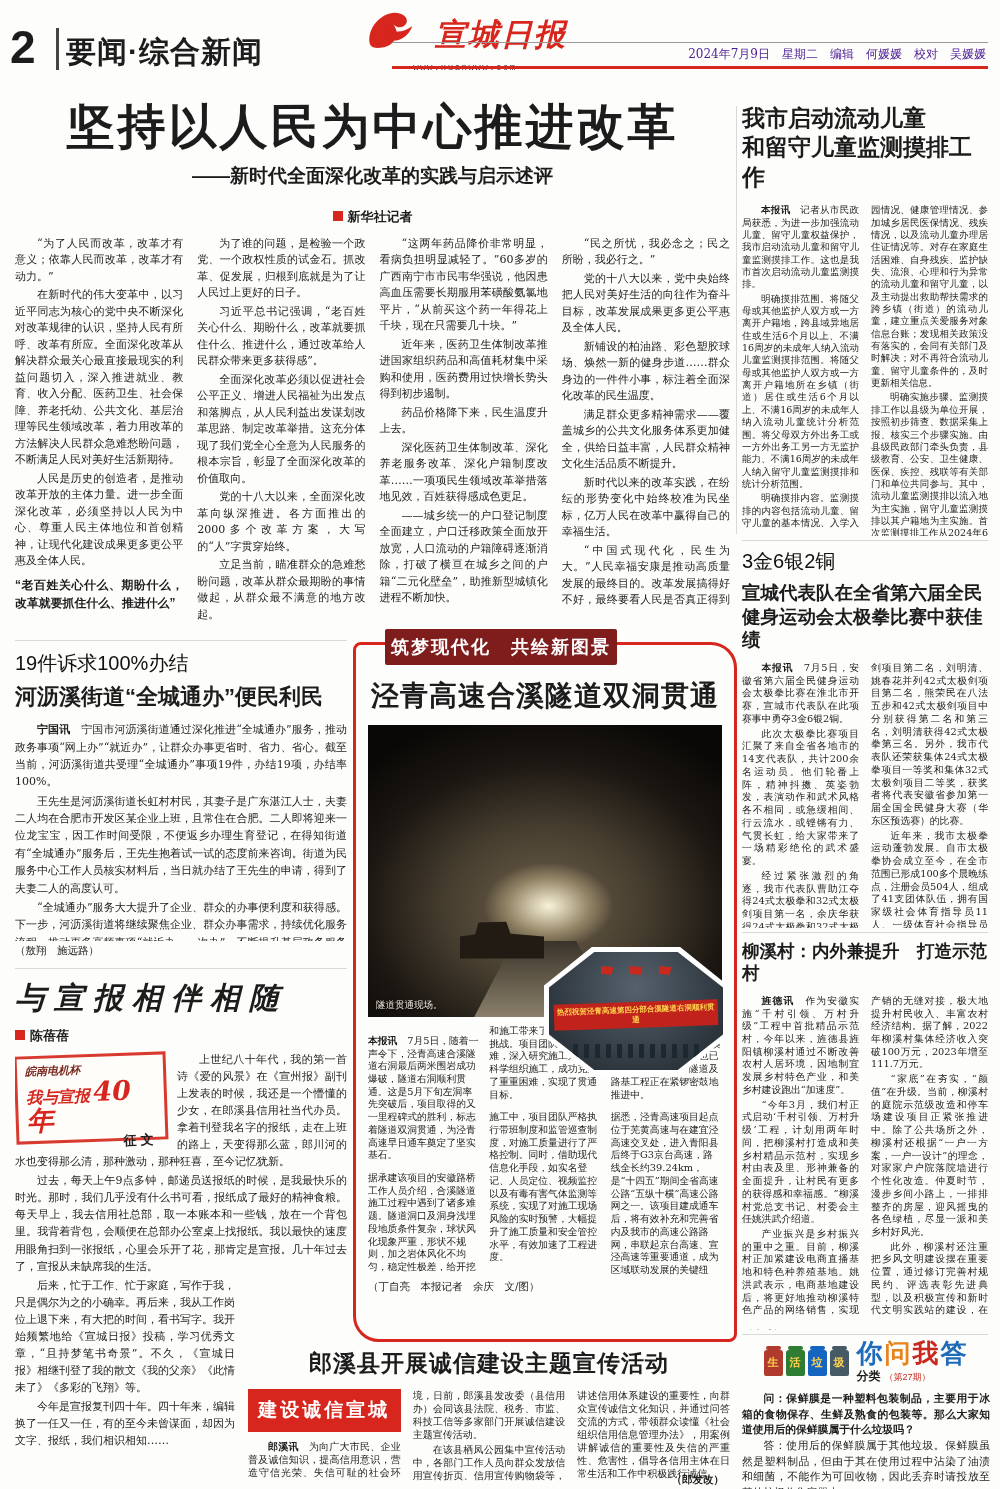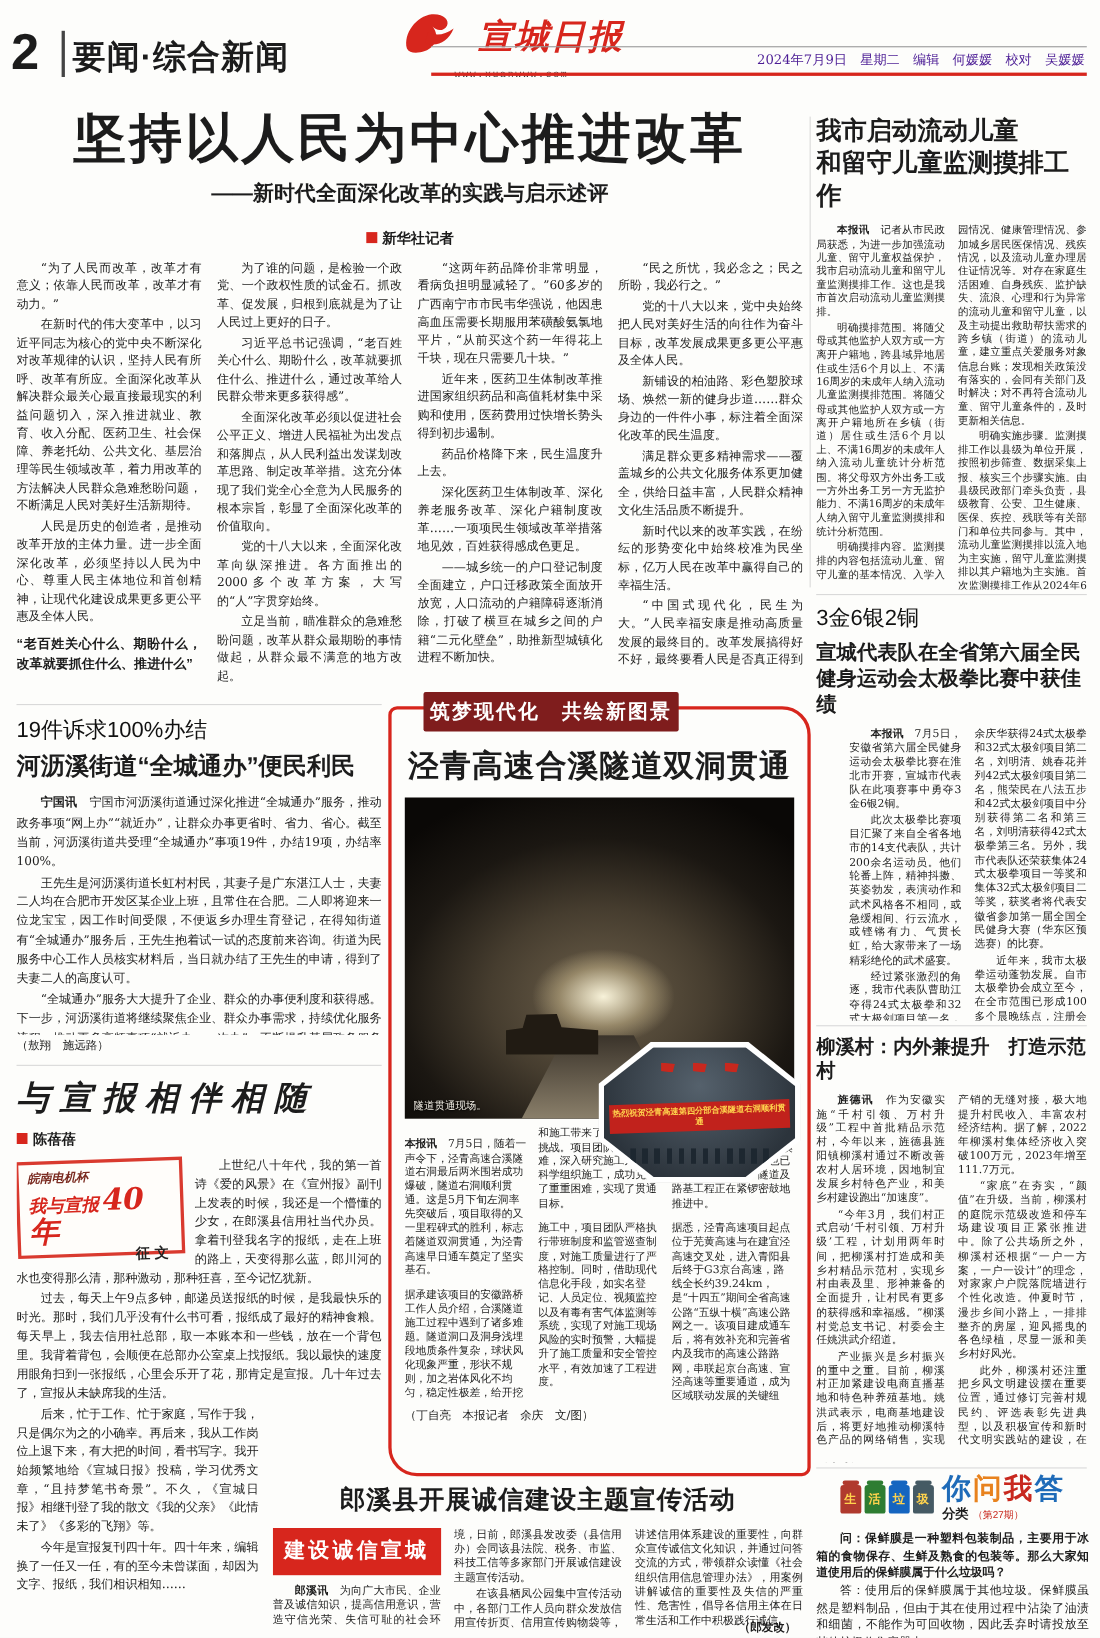--- a/index.html
+++ b/index.html
@@ -32,21 +32,21 @@
      font-family:"Liberation Sans",sans-serif;}
   #main-article .byline{text-align:center;font-size:13px;margin:19px 0 10px;font-weight:700;}
   .redsq{display:inline-block;width:10px;height:10px;background:#d7261d;margin-right:5px;}
   .main-body{column-count:4;column-gap:14px;font-size:11px;line-height:1.5;height:402px;overflow:hidden;}
   
   .rh2{font-family:"Liberation Sans",sans-serif;font-weight:900;margin:0;white-space:pre-line;line-height:1.28;}
   #children-article .rh2{font-size:23px;}
   .cols2{column-count:2;column-gap:12px;font-size:9.5px;line-height:1.3;overflow:hidden;}
   #children-article .cols2{height:336px;margin-top:12px;}
   #taiji-article .rh2{font-size:18.5px;margin-top:4px;}
-  #taiji-article .cols2{height:280px;margin-top:10px;font-size:9.8px;margin-left:30px;}
+  #taiji-article .cols2{height:280px;margin-top:10px;font-size:9.8px;}
   #liuxi-article .rh2{font-size:17.5px;white-space:normal;}
   #liuxi-article .cols2{height:330px;margin-top:10px;font-size:9.8px;}
   
   #heli-article .rh2{font-size:22px;white-space:normal;}
   #heli-article .body1{font-size:11px;line-height:1.58;margin-top:10px;height:220px;overflow:hidden;}
   
   #tunnel-box{position:absolute;left:353px;top:642px;width:384px;height:700px;
      border:3px solid #d7261d;border-radius:8px 26px 8px 26px;box-sizing:border-box;
      padding:24px 12px 8px;background:#fdfdfb;}
   #tunnel-banner{position:absolute;top:-16px;left:-3px;background:#7f1d1d;color:#fff;

